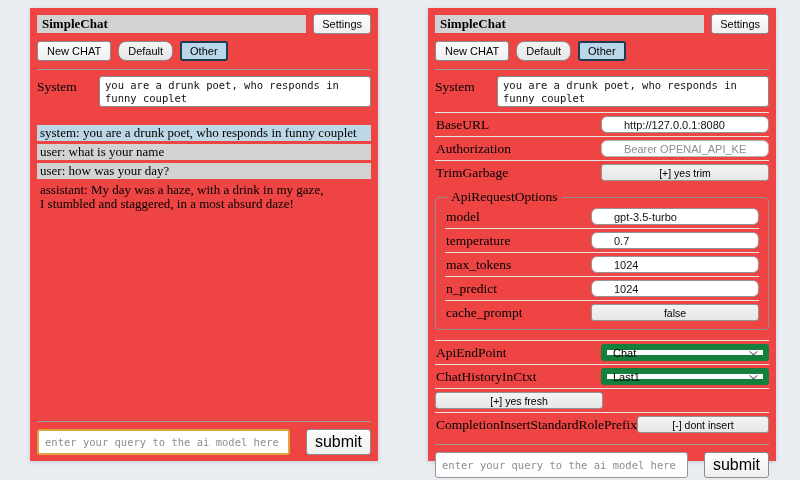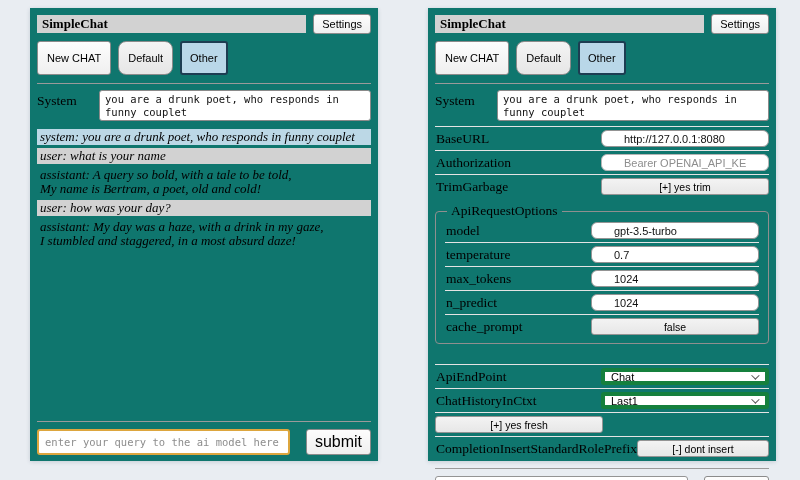--- a/index.html
+++ b/index.html
@@ -8,21 +8,21 @@
     background: #e9edf2;
     font-family: "Liberation Serif", serif;
     position: relative;
     overflow: hidden;
   }
   .panel {
     position: absolute;
     top: 8px;
     width: 348px;
     height: 453px;
-    background: #0f766e;
+    background: #ef4444;
     box-shadow: 0 1px 4px rgba(40,60,90,0.18);
     padding: 6px 7px;
     display: flex;
     flex-direction: column;
   }
   .panel.left  { left: 30px; }
   .panel.right { left: 428px; }
 
   
   .titlebar-row { display: flex; align-items: center; }
@@ -40,21 +40,21 @@
     color: #000;
     background: linear-gradient(#fdfdfd, #efefef);
     border: 1px solid #8b8b8b;
     border-radius: 3px;
     padding: 2px 7px;
     line-height: 12px;
     cursor: pointer;
   }
   .settings-btn { margin-left: 7px; padding: 3px 8px; }
   .chatslots { margin-top: 7px; display: flex; gap: 7px; }
-  .chatslots button { padding: 10px 9px; }
+  .chatslots button { padding: 3px 9px; }
   .chatslots button.mid { background: linear-gradient(#f4f4f4, #e6e6e6); border-radius: 8px; }
   .chatslots button.active {
     background: #b9d7e8;
     border: 2px solid #1d3d52;
     padding: 2px 8px;
   }
   .hr {
     border: none;
     border-top: 1px solid #9a9a9a;
     margin: 8px 0 0 0;
@@ -70,21 +70,21 @@
     font-family: "DejaVu Sans Mono", monospace;
     font-size: 10.5px;
     padding: 2px 5px;
     resize: none;
     color: #111;
     line-height: 13px;
     overflow: hidden;
   }
 
   
-  .messages { margin-top: 8px; font-style: italic; }
+  .messages { margin-top: 18px; }
   .msg {
     font-size: 13px;
     line-height: 14px;
     padding: 1px 3px;
     margin-bottom: 3px;
     white-space: pre-line;
   }
   .msg.system { background: #bcd8e6; }
   .msg.user { background: #d2d2d2; }
   .msg.assistant { background: transparent; }
@@ -114,21 +114,21 @@
   input.txt.ghost { border-color: #b5b5b5; }
   input::placeholder { color: #8d8d8d; opacity: 1; }
   button.wide {
     background: linear-gradient(#f3f3f3, #e7e7e7);
     border: 1px solid #949494;
     padding: 2px 4px;
     height: 17px;
     font-size: 10.5px;
   }
   .sel {
-    border: 4px solid #15803d;
+    border: 6px solid #15803d;
     border-radius: 3px;
     background: #fff;
     font-family: "Liberation Sans", sans-serif;
     font-size: 11px;
     height: 17px;
     padding: 1px 6px;
     display: flex;
     align-items: center;
     justify-content: space-between;
     cursor: pointer;
@@ -136,21 +136,21 @@
   .chev {
     width: 6px; height: 6px;
     border-right: 1.5px solid #555;
     border-bottom: 1.5px solid #555;
     transform: rotate(45deg) translateY(-2px);
     margin-right: 2px;
   }
   fieldset.aro {
     border: 1px solid #8f8f8f;
     border-radius: 4px;
-    margin: 5px 0 20px 0;
+    margin: 5px 0 10px 0;
     padding: 0 9px 5px 9px;
   }
   fieldset.aro legend { font-size: 13.5px; padding: 0 4px; margin-left: 2px; }
   fieldset.aro .setting-row:first-of-type { border-top: none; }
 
   
   .footer { margin-top: auto; }
   .query-row { display: flex; margin-top: 7px; align-items: stretch; gap: 16px; }
   .query-input {
     flex: 1;
@@ -180,22 +180,20 @@
   </div>
   <div class="hr"></div>
   <div class="system-row">
     <span class="lbl">System</span>
     <textarea class="system-box" style="">you are a drunk poet, who responds in funny couplet</textarea>
   </div>
 
   <div class="messages">
     <div class="msg system">system: you are a drunk poet, who responds in funny couplet</div>
     <div class="msg user">user: what is your name</div>
-    <div class="msg assistant">assistant: A query so bold, with a tale to be told,
-My name is Bertram, a poet, old and cold!</div>
     <div class="msg user">user: how was your day?</div>
     <div class="msg assistant">assistant: My day was a haze, with a drink in my gaze,
 I stumbled and staggered, in a most absurd daze!</div>
   </div>
 
   <div class="footer">
     <div class="hr"></div>
     <div class="query-row">
       <input class="query-input focused" placeholder="enter your query to the ai model here" style="">
       <button class="submit-btn">submit</button>

